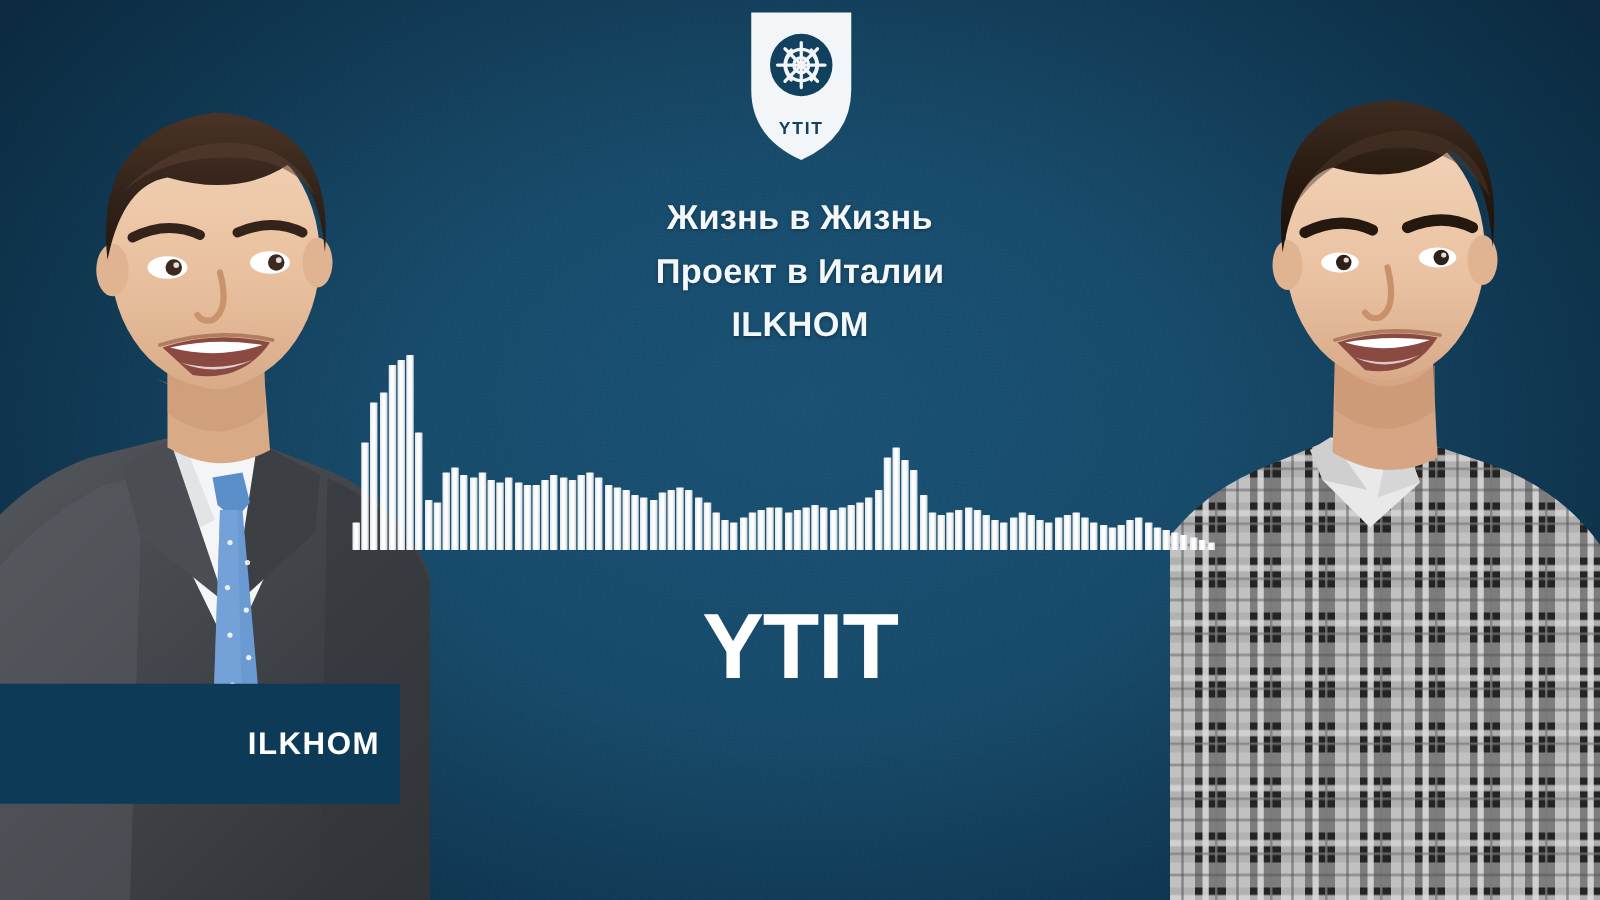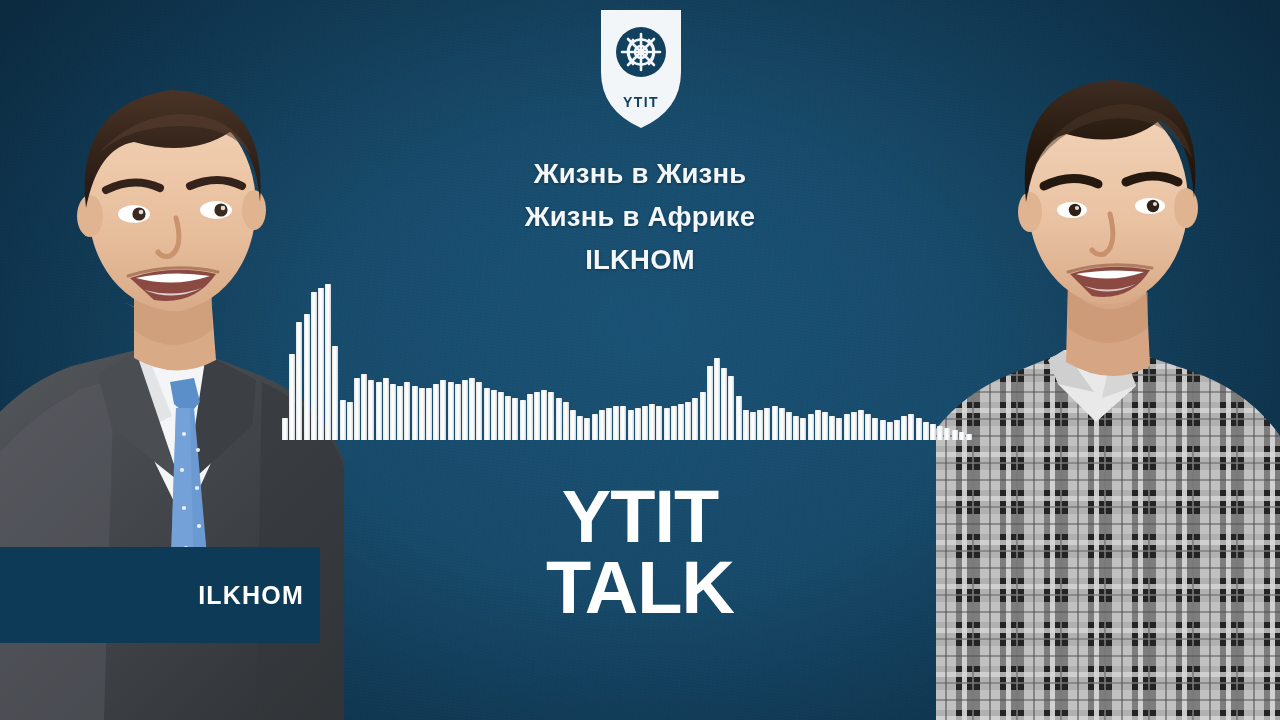--- a/index.html
+++ b/index.html
@@ -266,21 +266,21 @@
           <path d="M36 32 Q26 44 36 56"></path>
         </g>
         <circle cx="44" cy="44" r="3" fill="#f3f6f8"></circle>
       </g>
       <text x="44" y="99" text-anchor="middle" font-family="Liberation Sans, sans-serif" font-size="14" font-weight="bold" letter-spacing="1.4" fill="#12405f">YTIT</text>
     </svg>
   </div>
 
   <div id="topics">
     <span class="t">Жизнь в Жизнь</span>
-    <span class="t">Жизнь в Африке</span>
+    <span class="t">Проект в Италии</span>
     <span class="t">ILKHOM</span>
   </div>
 
   <div id="waveform">
       <div class="bar" style="left: 0px; height: 22px; width: 6px;"></div>
       <div class="bar" style="left: 7.2px; height: 86px; width: 6px;"></div>
       <div class="bar" style="left: 14.4px; height: 118px; width: 6px;"></div>
       <div class="bar" style="left: 21.6px; height: 126px; width: 6px;"></div>
       <div class="bar" style="left: 28.8px; height: 148px; width: 6px;"></div>
       <div class="bar" style="left: 36px; height: 152px; width: 6px;"></div>
@@ -371,21 +371,20 @@
       <div class="bar" style="left: 648px; height: 16px; width: 6px;"></div>
       <div class="bar" style="left: 655.2px; height: 14px; width: 6px;"></div>
       <div class="bar" style="left: 662.4px; height: 12px; width: 6px;"></div>
       <div class="bar" style="left: 669.6px; height: 10px; width: 6px;"></div>
       <div class="bar" style="left: 676.8px; height: 8px; width: 6px;"></div>
       <div class="bar" style="left: 684px; height: 6px; width: 6px;"></div>
     </div>
 
   <div id="showtitle">
     <span class="l1">YTIT</span>
-    <span class="l2">TALK</span>
   </div>
 
   <div class="plate" id="plate-left">
     <span class="first">ILKHOM</span>
   </div>
 
 
 </div>
 
 </body></html>

